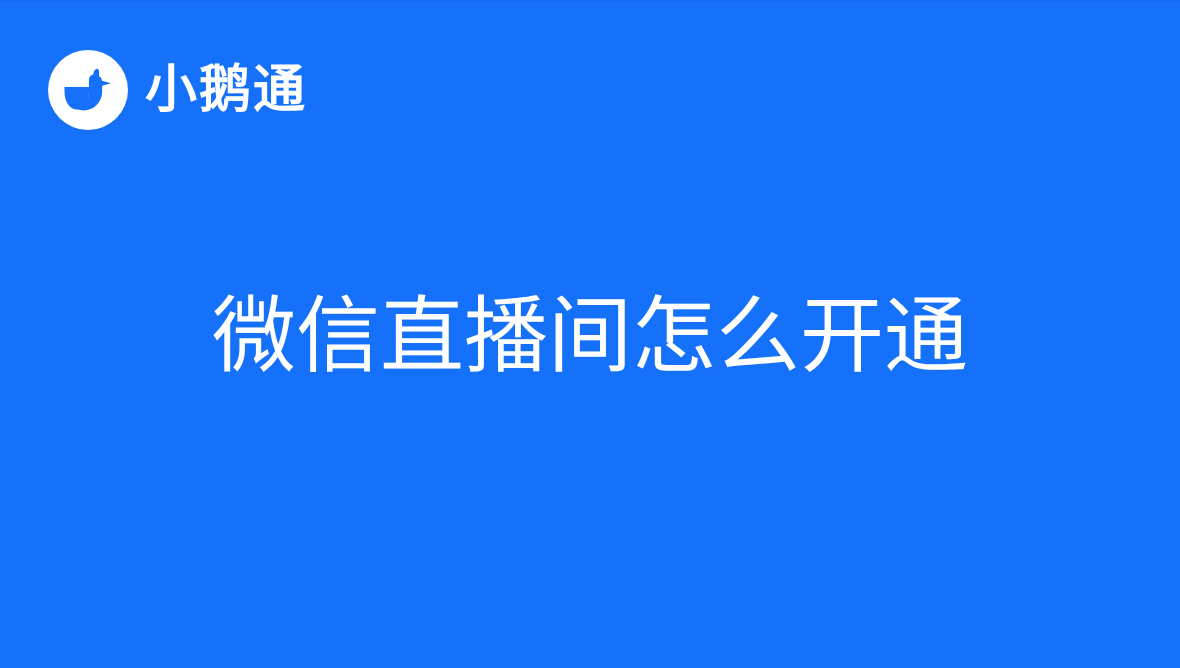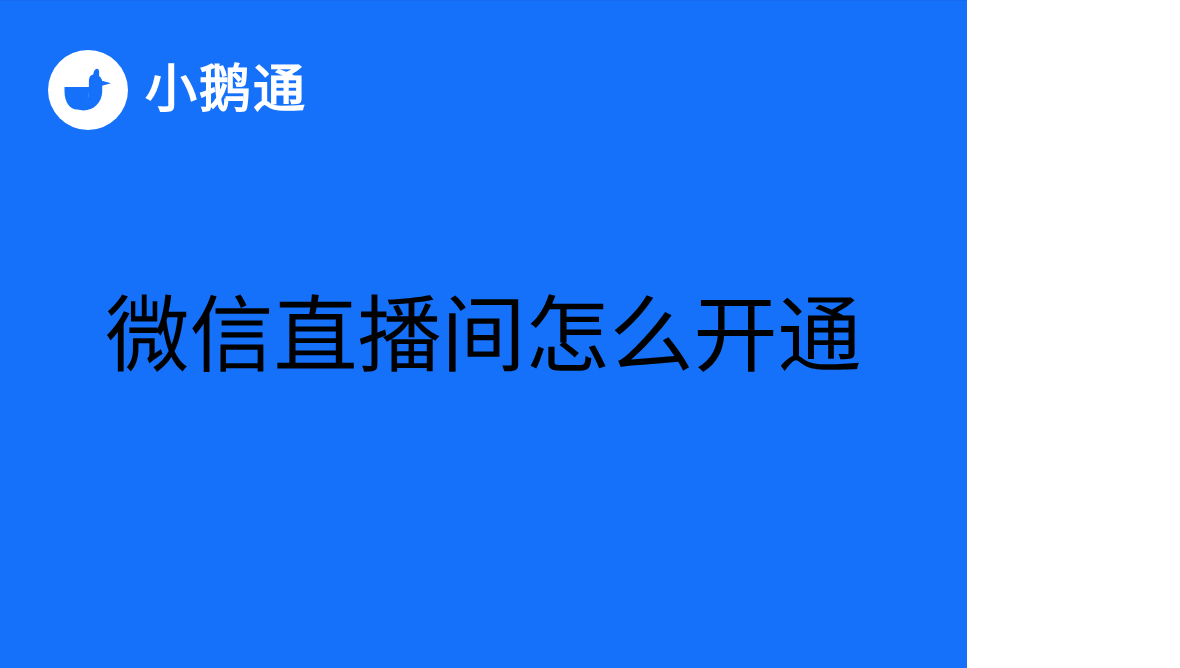--- a/index.html
+++ b/index.html
@@ -10,21 +10,21 @@
   body {
     width: 1180px;
     height: 668px;
     overflow: hidden;
     font-family: "Liberation Sans", "DejaVu Sans", sans-serif;
   }
 
   
   .slide {
     position: relative;
-    width: 967px;
+    width: 1180px;
     height: 668px;
     background: #1571fa;
     overflow: hidden;
   }
   
   .slide::before {
     content: "";
     position: absolute;
     top: 0; left: 0; right: 0;
     height: 1px;
@@ -64,21 +64,21 @@
     position: absolute;
     left: 0;
     right: 0;
     top: 283px;
     display: flex;
     align-items: center;
     justify-content: center;
     height: 106px;
   }
   .headline {
-    color: #000000;
+    color: #ffffff;
     font-size: 84px;
     line-height: 1.08;
     font-weight: 400;
     letter-spacing: 0px;
     white-space: nowrap;
     text-align: right;
   }
 </style>
 </head>
 <body>

